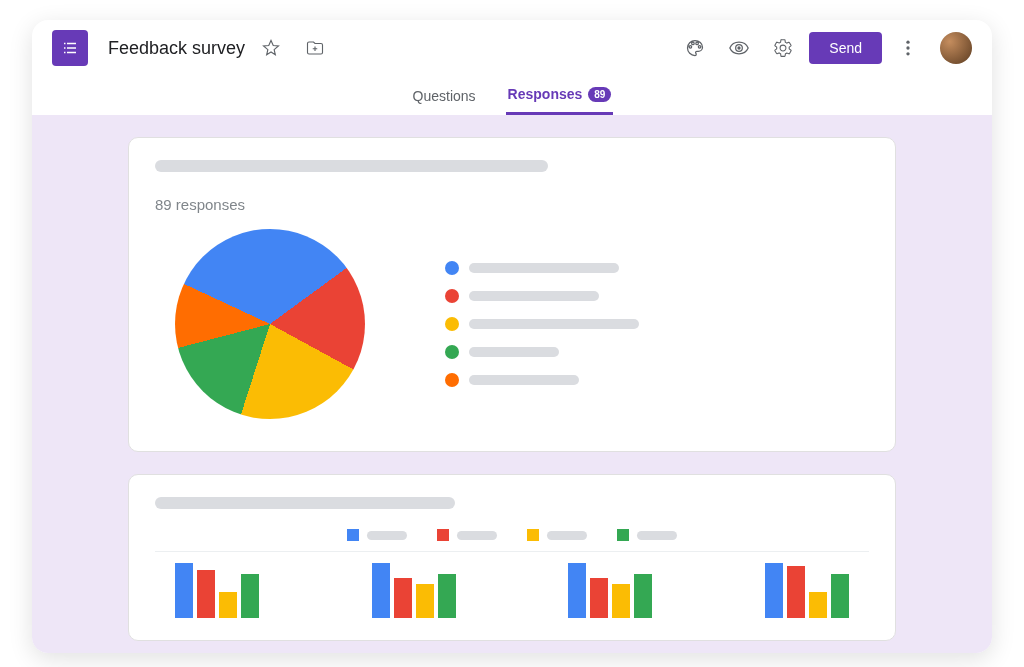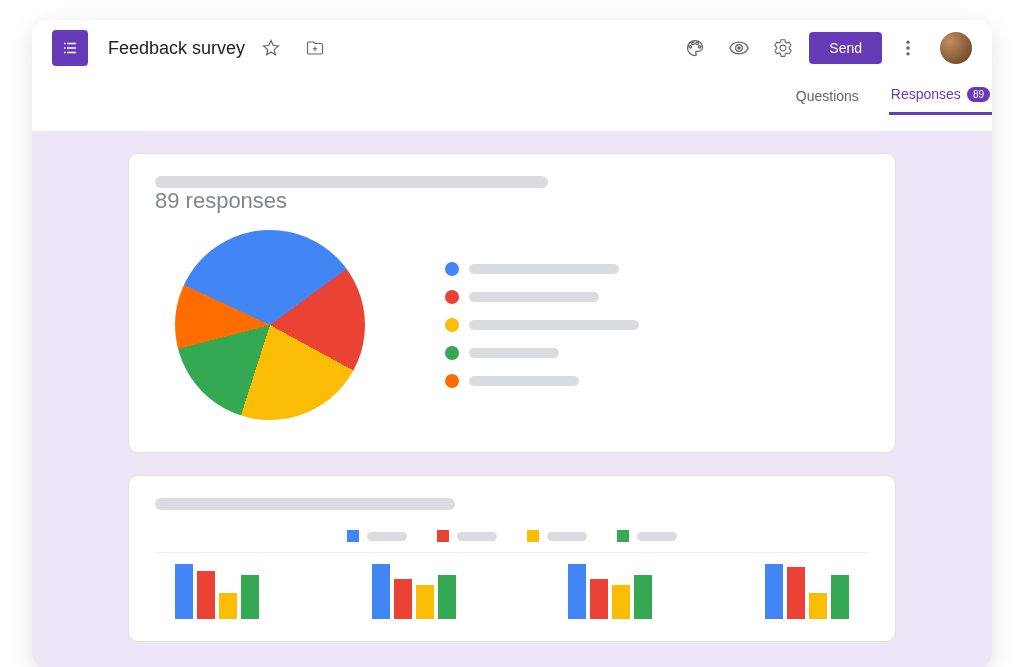--- a/index.html
+++ b/index.html
@@ -21,29 +21,29 @@
   .app-ico{width:36px;height:36px;border-radius:4px;background:var(--purple);display:flex;align-items:center;justify-content:center;color:#fff}
   .app-ico svg{width:18px;height:18px;fill:#fff}
   .doc-title{font-size:18px;color:#202124;margin-left:12px}
   .ibtn{width:36px;height:36px;border-radius:50%;display:flex;align-items:center;justify-content:center;color:var(--grey-text);cursor:pointer}
   .ibtn svg{width:20px;height:20px;fill:currentColor}
   .ibtn.small svg{width:18px;height:18px}
   .spacer{flex:1}
   .send{background:var(--purple);color:#fff;border:none;border-radius:4px;padding:8px 20px;font-size:14px;cursor:pointer}
   .avatar{width:32px;height:32px;border-radius:50%;background:radial-gradient(circle at 30% 30%,#c58d5e,#5b3b20);margin-left:6px}
   
-  .tabs{display:flex;justify-content:flex-end;gap:28px;font-size:14px;color:var(--grey-text);padding-bottom:16px}
+  .tabs{display:flex;justify-content:center;gap:28px;font-size:14px;color:var(--grey-text);padding-bottom:0}
   .tab{padding:10px 2px;cursor:pointer;display:flex;align-items:center;gap:6px}
-  .tab.active{color:var(--purple);border-bottom:3px solid var(--purple);font-weight:400}
+  .tab.active{color:var(--purple);border-bottom:3px solid var(--purple);font-weight:700}
   .badge{background:var(--purple);color:#fff;border-radius:999px;font-size:10px;padding:2px 6px;min-width:18px;text-align:center}
   
   .canvas{background:var(--purple-light);padding:22px 10% 0;height:538px;overflow:hidden}
   .card{background:#fff;border:1px solid #e0e0e0;border-radius:10px;padding:22px 26px;margin-bottom:22px}
   .ph{background:var(--grey-bar);border-radius:999px;height:12px}
-  .resp-count{color:#80868b;font-size:22px;margin:0 0 16px}
+  .resp-count{color:#80868b;font-size:15px;margin:24px 0 16px}
   
   .pie-row{display:flex;align-items:center;gap:80px;padding:0 20px 10px}
   .pie{width:190px;height:190px;border-radius:50%;position:relative;flex-shrink:0}
   .pie::after{content:"";position:absolute;inset:0;border-radius:50%}
   .legend{display:flex;flex-direction:column;gap:14px}
   .lg{display:flex;align-items:center;gap:10px}
   .dot{width:14px;height:14px;border-radius:50%}
   
   .bar-legend{display:flex;justify-content:center;gap:30px;margin:20px 0 10px}
   .blg{display:flex;align-items:center;gap:8px}

